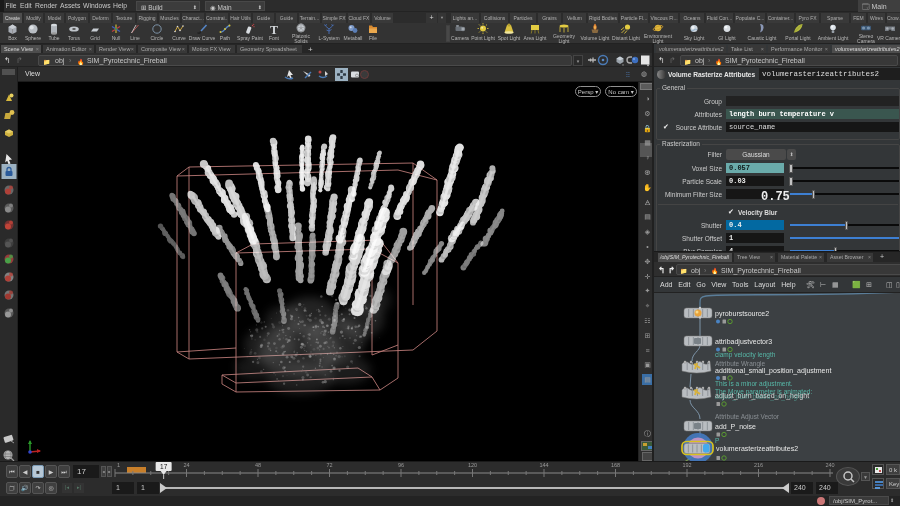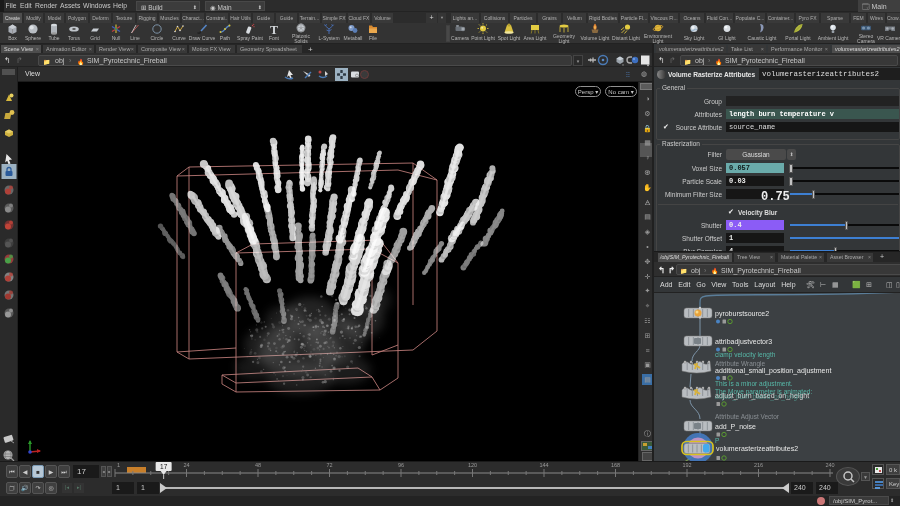--- a/index.html
+++ b/index.html
@@ -2210,21 +2210,21 @@
       <div class="abs" style="left:72px;top:145px;width:58px;height:10px;background:#161616;">
       <span class="abs" style="left:3px;top:1px;font-size:12px;font-weight:bold;color:#eee;font-family:'Liberation Mono',monospace;padding-left:32px;">0.75</span>
       </div>
       <div class="abs" style="left:136px;top:148.5px;width:109px;height:2.5px;background:#0a0a0a;"></div>
       <div class="abs" style="left:136px;top:148.5px;width:23.98px;height:2.5px;background:#3d7fd2;"></div>
       <div class="abs" style="left:157.98px;top:145.5px;width:3.5px;height:9px;background:#c2c2c2;border:1px solid #555;"></div>
       <div class="abs" style="left:4px;top:160px;width:240px;height:1px;background:#444;"></div>
       <span class="abs" style="left:74px;top:164px;font-size:7px;color:#eee;">✔</span>
     <span class="txt abs" style="left:84px;top:164.5px;font-size:6.5px;font-weight:bold;color:#ddd;">Velocity Blur</span>
       <span class="txt abs" style="left:0px;top:177.5px;width:68px;text-align:right;font-size:6.5px;color:#ccc;">Shutter</span>
-      <div class="abs" style="left:72px;top:176px;width:58px;height:10px;background:#8b5cf6;">
+      <div class="abs" style="left:72px;top:176px;width:58px;height:10px;background:#0369a1;">
       <span class="abs" style="left:3px;top:1px;font-size:7px;font-weight:bold;color:#eee;font-family:'Liberation Mono',monospace;">0.4</span>
       </div>
       <div class="abs" style="left:136px;top:179.5px;width:109px;height:2.5px;background:#0a0a0a;"></div>
       <div class="abs" style="left:136px;top:179.5px;width:56.68px;height:2.5px;background:#3d7fd2;"></div>
       <div class="abs" style="left:190.68px;top:176.5px;width:3.5px;height:9px;background:#c2c2c2;border:1px solid #555;"></div>
       <span class="txt abs" style="left:0px;top:190.5px;width:68px;text-align:right;font-size:6.5px;color:#ccc;">Shutter Offset</span>
       <div class="abs" style="left:72px;top:189px;width:58px;height:10px;background:#161616;">
       <span class="abs" style="left:3px;top:1px;font-size:7px;font-weight:bold;color:#eee;font-family:'Liberation Mono',monospace;">1</span>
       </div>
       <div class="abs" style="left:136px;top:192.5px;width:109px;height:2.5px;background:#0a0a0a;"></div>

